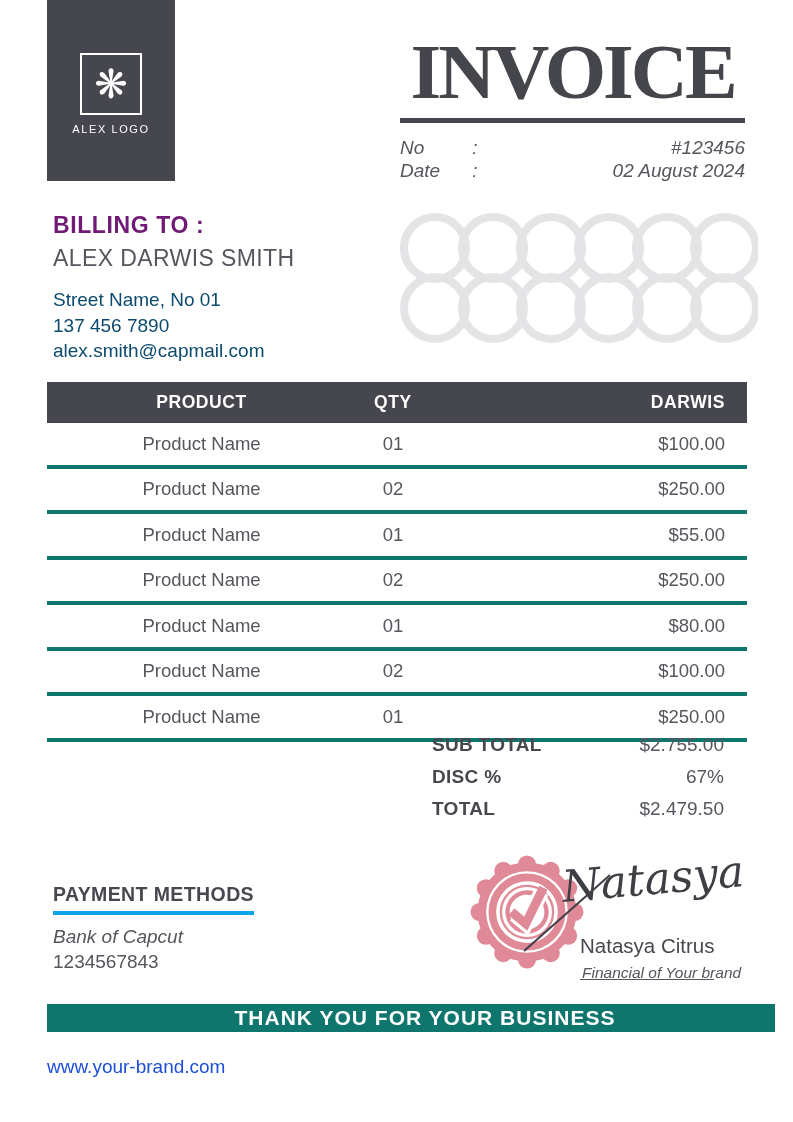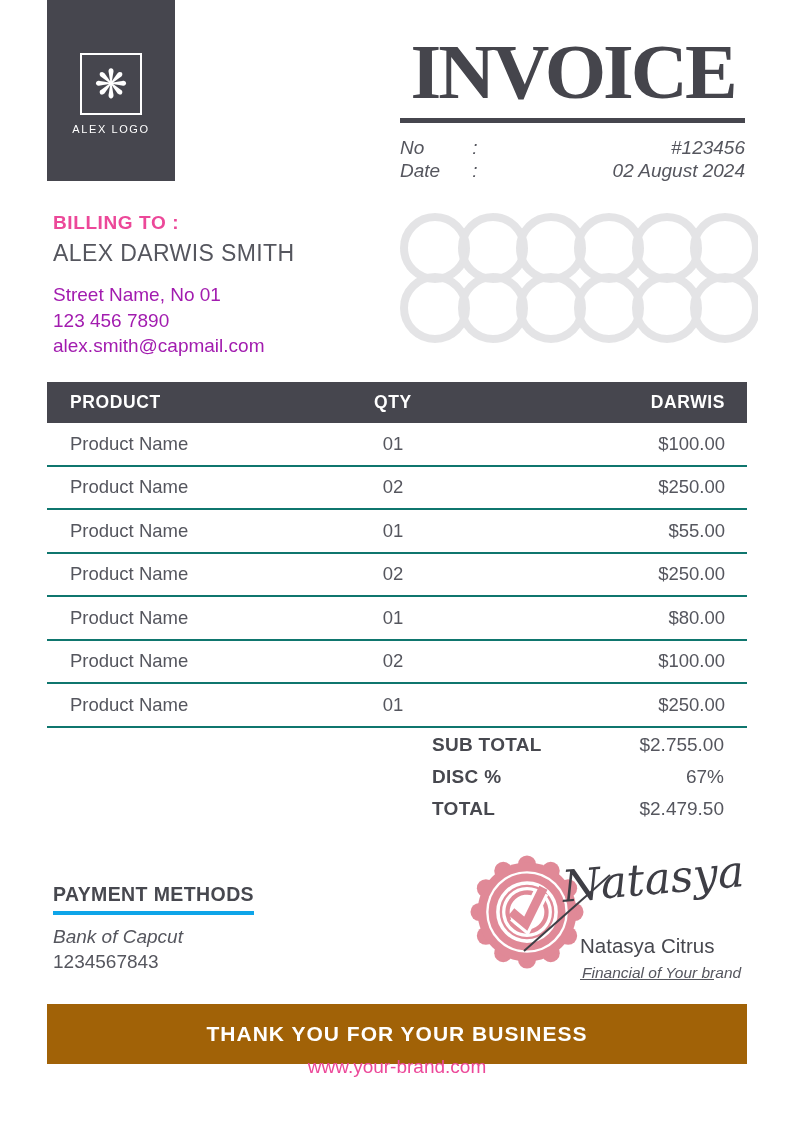--- a/index.html
+++ b/index.html
@@ -26,37 +26,37 @@
     font-size:79px;line-height:1.02;letter-spacing:-3px;text-align:center;white-space:nowrap;
   }
   .invoice-underline{height:5px;background:#46464e;margin-top:5px;}
   .invoice-meta{margin-top:13px;font-size:19px;color:#55565e;font-style:italic;}
   .meta-row{display:flex;line-height:23px;}
   .meta-label{width:62px;text-align:left;}
   .meta-colon{width:26px;text-align:center;}
   .meta-value{flex:1;text-align:right;}
   
   .billing{position:absolute;left:53px;top:212px;width:330px;}
-  .billing-label{font-size:19px;font-weight:bold;color:#ec4899;letter-spacing:0.6px;}
+  .billing-label{font-size:23px;font-weight:bold;color:#701a75;letter-spacing:0.6px;}
   .billing-name{font-size:23px;color:#55565e;margin-top:6px;letter-spacing:0.4px;}
-  .billing-lines{margin-top:15px;font-size:19px;line-height:25.5px;color:#a21caf;}
+  .billing-lines{margin-top:15px;font-size:19px;line-height:25.5px;color:#0c4a6e;}
   
   .pattern{position:absolute;left:400px;top:208px;}
   
   .items-table{position:absolute;left:47px;top:382px;width:700px;}
   .t-head{
     height:41px;background:#46464e;color:#ffffff;display:grid;
     grid-template-columns:286px 120px 294px;align-items:center;
     font-size:17.5px;font-weight:bold;letter-spacing:0.6px;
   }
   .t-row{
     height:41.5px;display:grid;grid-template-columns:286px 120px 294px;
-    align-items:center;border-bottom:2px solid #0f766e;font-size:18.5px;color:#55565e;
-  }
-  .c-product{padding-left:23px;text-align:left;}
+    align-items:center;border-bottom:4px solid #0f766e;font-size:18.5px;color:#55565e;
+  }
+  .c-product{padding-left:23px;text-align:center;}
   .c-qty{text-align:center;}
   .c-amount{padding-right:22px;text-align:right;}
   
   .totals{position:absolute;left:432px;top:729px;width:292px;font-size:19px;}
   .totals-row{display:flex;justify-content:space-between;height:32px;align-items:center;}
   .totals-label{font-weight:bold;color:#47484f;letter-spacing:0.3px;}
   .totals-value{color:#55565e;}
   
   .payment{position:absolute;left:53px;top:883px;}
   .payment-label{
@@ -74,25 +74,25 @@
     color:#3e3e45;transform:rotate(-5deg);white-space:nowrap;
   }
   .sig-stroke{position:absolute;left:52px;top:28px;width:90px;height:80px;pointer-events:none;}
   .sig-name{
     position:absolute;left:110px;top:89px;font-size:20.5px;color:#47484f;
     border-bottom:1.5px solid #55565e;padding-bottom:21px;white-space:nowrap;
   }
   .sig-title{position:absolute;left:112px;top:119px;font-size:15.5px;font-style:italic;color:#55565e;}
   
   .footer-bar{
-    position:absolute;left:47px;top:1004px;width:700px;height:60px;background:#a16207;
-    display:flex;align-items:center;justify-content:center;
+    position:absolute;left:47px;top:1004px;width:700px;height:28px;background:#0f766e;
+    display:flex;align-items:center;justify-content:center;padding-left:28px;
   }
   .footer-text{color:#ffffff;font-weight:bold;font-size:21px;letter-spacing:1px;}
-  .site{position:absolute;left:47px;top:1056px;width:700px;text-align:center;font-size:19px;color:#ec4899;}
+  .site{position:absolute;left:47px;top:1056px;width:700px;text-align:left;font-size:19px;color:#1d4ed8;}
 </style>
 </head>
 <body>
 
 <div class="page">
 
   <div class="logo-block">
     <div class="logo-square">
       <span class="logo-glyph">❋</span>
     </div>
@@ -114,21 +114,21 @@
         <span class="meta-value">02 August 2024</span>
       </div>
     </div>
   </div>
 
   <div class="billing">
     <div class="billing-label">BILLING TO :</div>
     <div class="billing-name">ALEX DARWIS SMITH</div>
     <div class="billing-lines">
       <div>Street Name, No 01</div>
-      <div>123 456 7890</div>
+      <div>137 456 7890</div>
       <div>alex.smith@capmail.com</div>
     </div>
   </div>
 
   <svg class="pattern" width="358" height="142" viewBox="0 0 358 142">
     <g fill="none" stroke="#e3e3e5" stroke-width="8" opacity="0.95">
       <circle cx="35" cy="40" r="31"></circle>
         <circle cx="93" cy="40" r="31"></circle>
       <circle cx="151" cy="40" r="31"></circle>
         <circle cx="209" cy="40" r="31"></circle>

